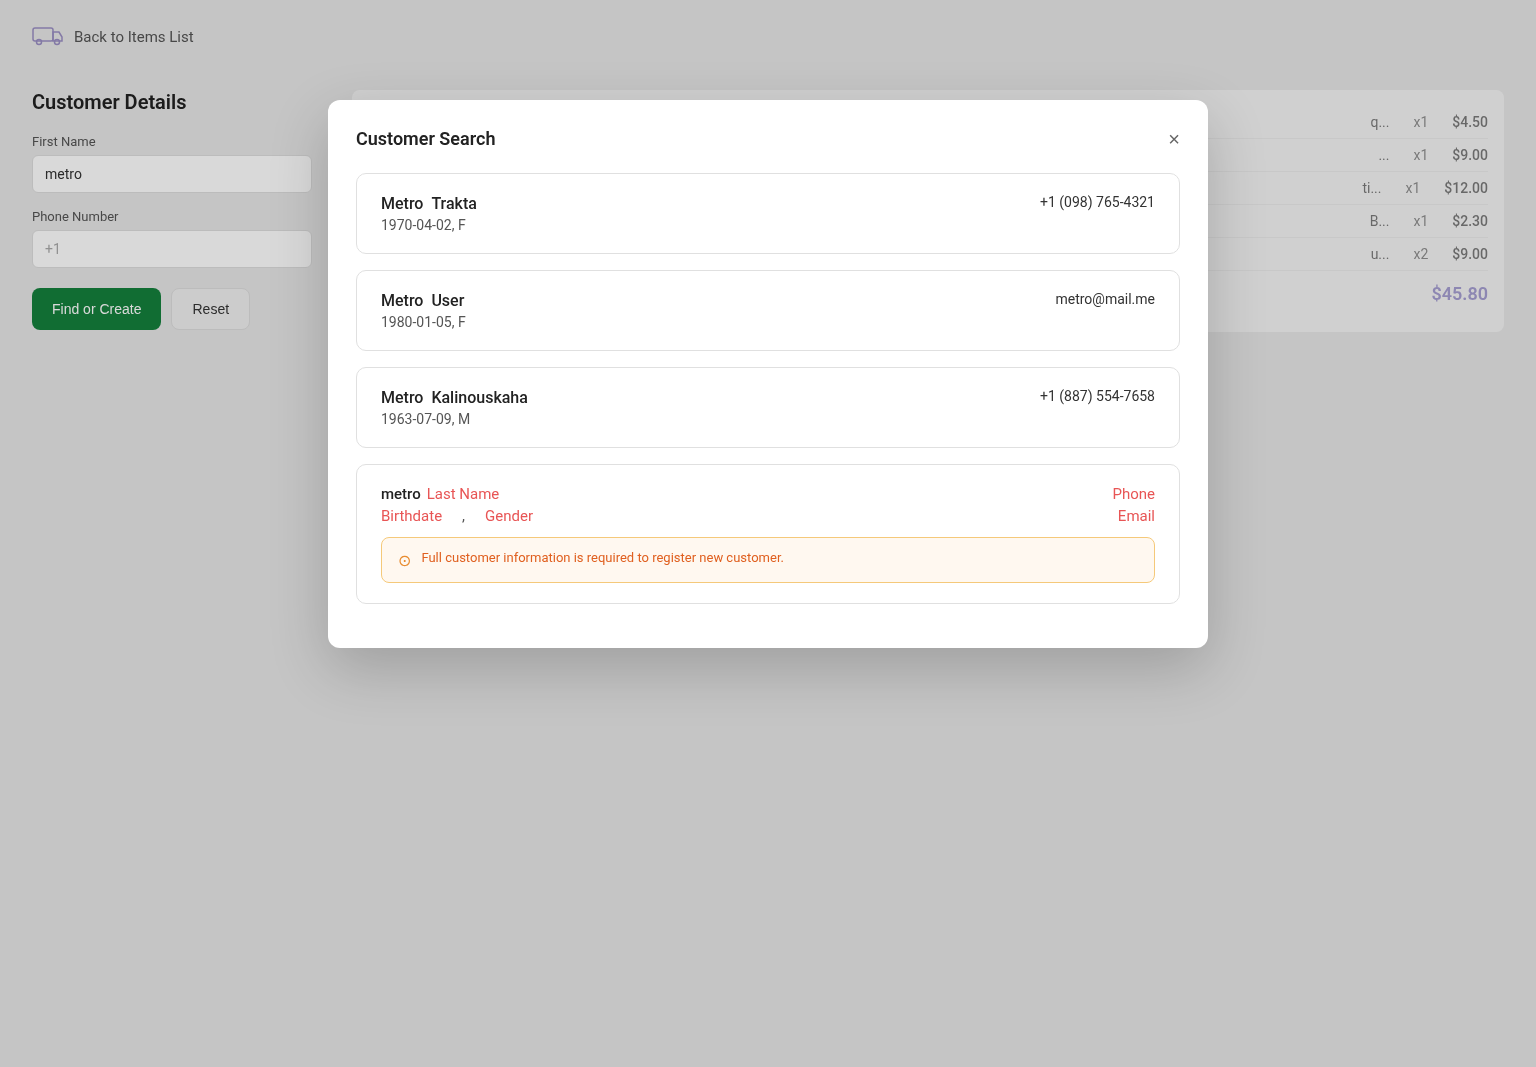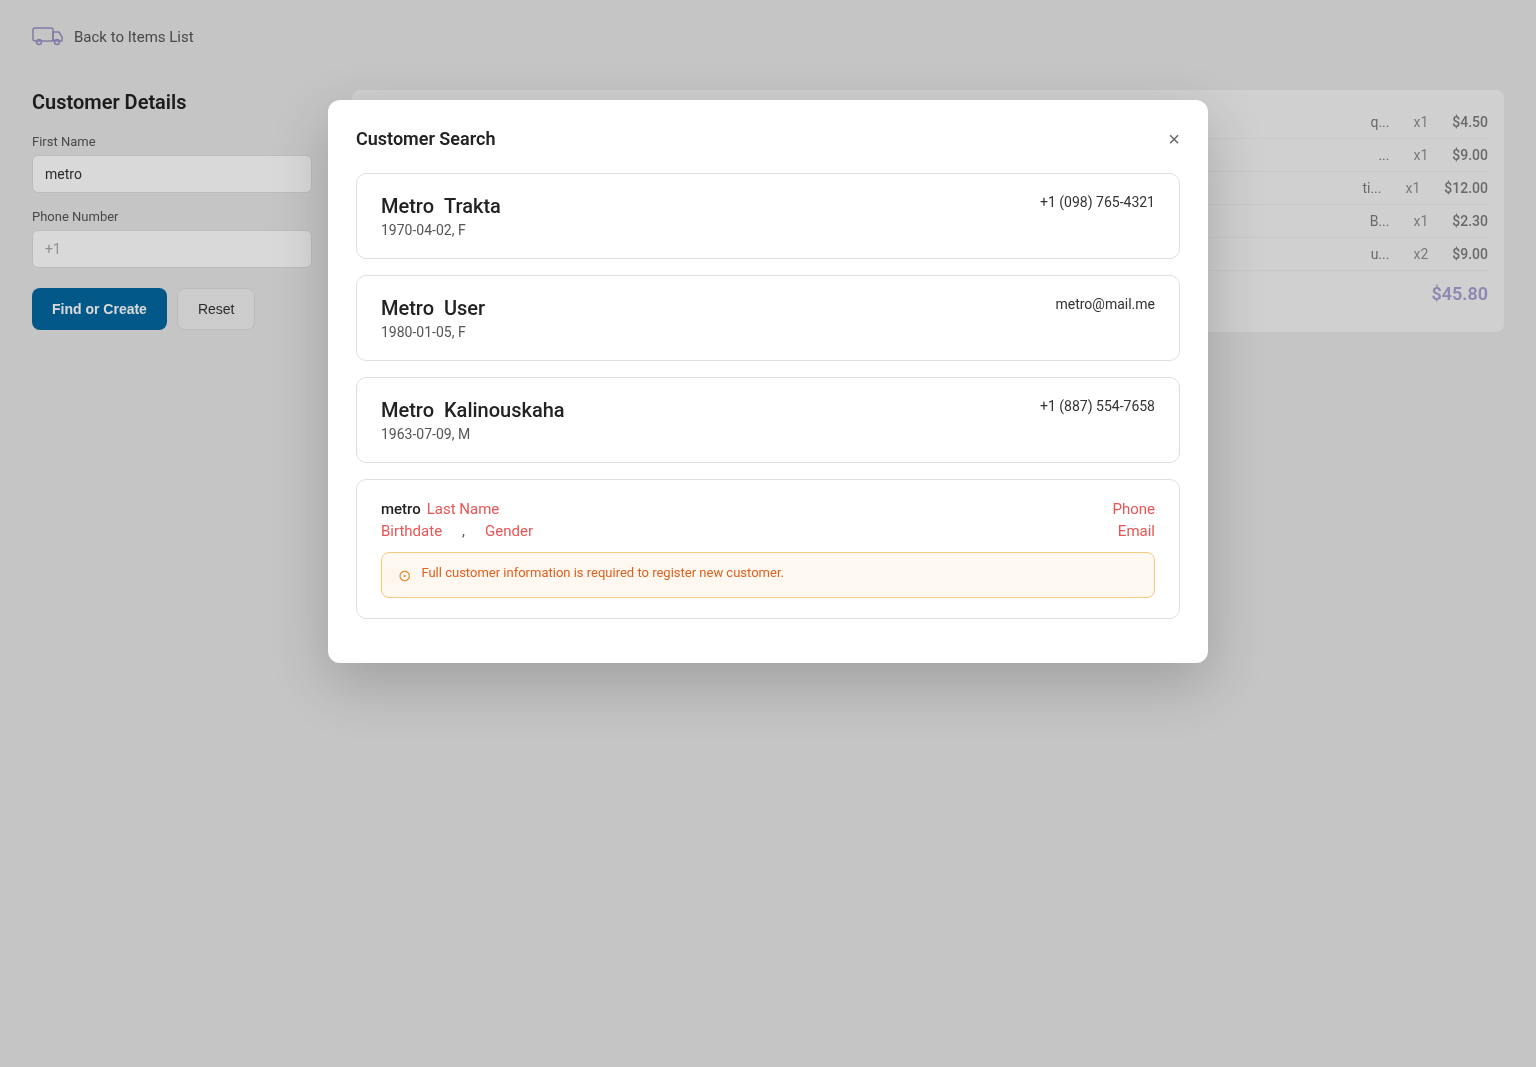--- a/index.html
+++ b/index.html
@@ -74,27 +74,27 @@
       color: #aaa;
     }
 
     .btn-row {
       display: flex;
       gap: 10px;
       margin-top: 20px;
     }
 
     .btn-primary {
-      background: #0369a1;
+      background: #15803d;
       color: #fff;
       border: none;
       padding: 12px 20px;
       border-radius: 8px;
       font-size: 14px;
-      font-weight: 700;
+      font-weight: 400;
       cursor: pointer;
     }
 
     .btn-secondary {
       background: #f0f0f0;
       color: #333;
       border: 1px solid #ddd;
       padding: 12px 20px;
       border-radius: 8px;
       font-size: 14px;
@@ -209,21 +209,21 @@
     }
 
     .customer-card-top {
       display: flex;
       justify-content: space-between;
       align-items: flex-start;
       margin-bottom: 4px;
     }
 
     .customer-name {
-      font-size: 20px;
+      font-size: 16px;
       font-weight: 500;
       color: #222;
     }
 
     .customer-contact {
       font-size: 14px;
       color: #333;
     }
 
     .customer-details-text {

